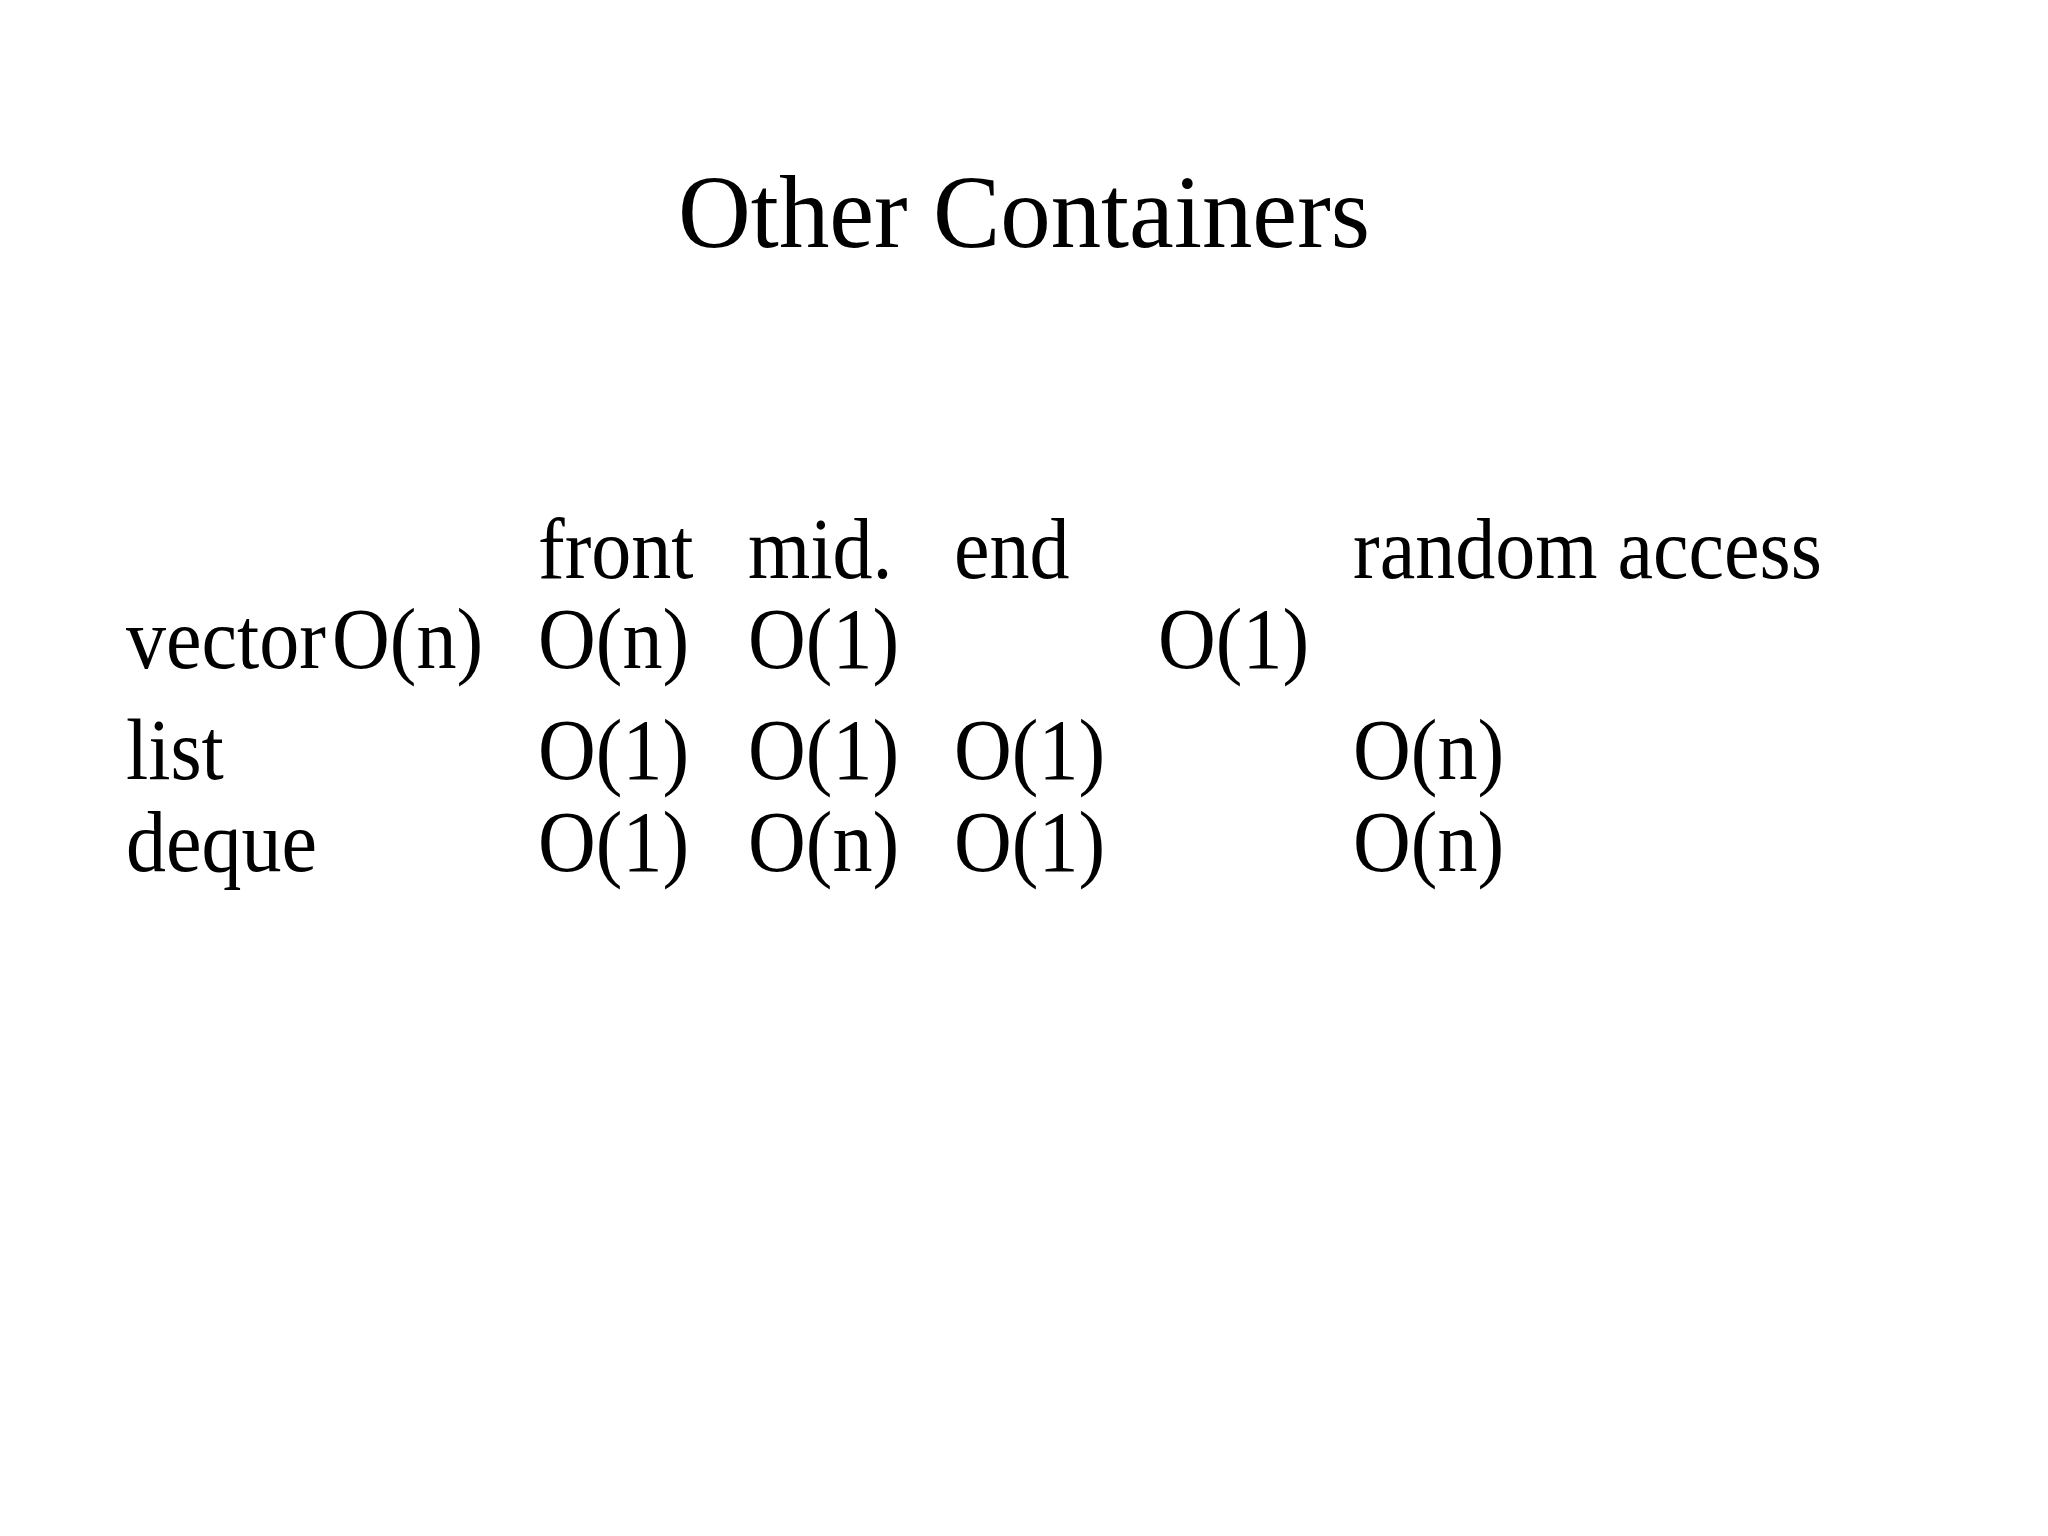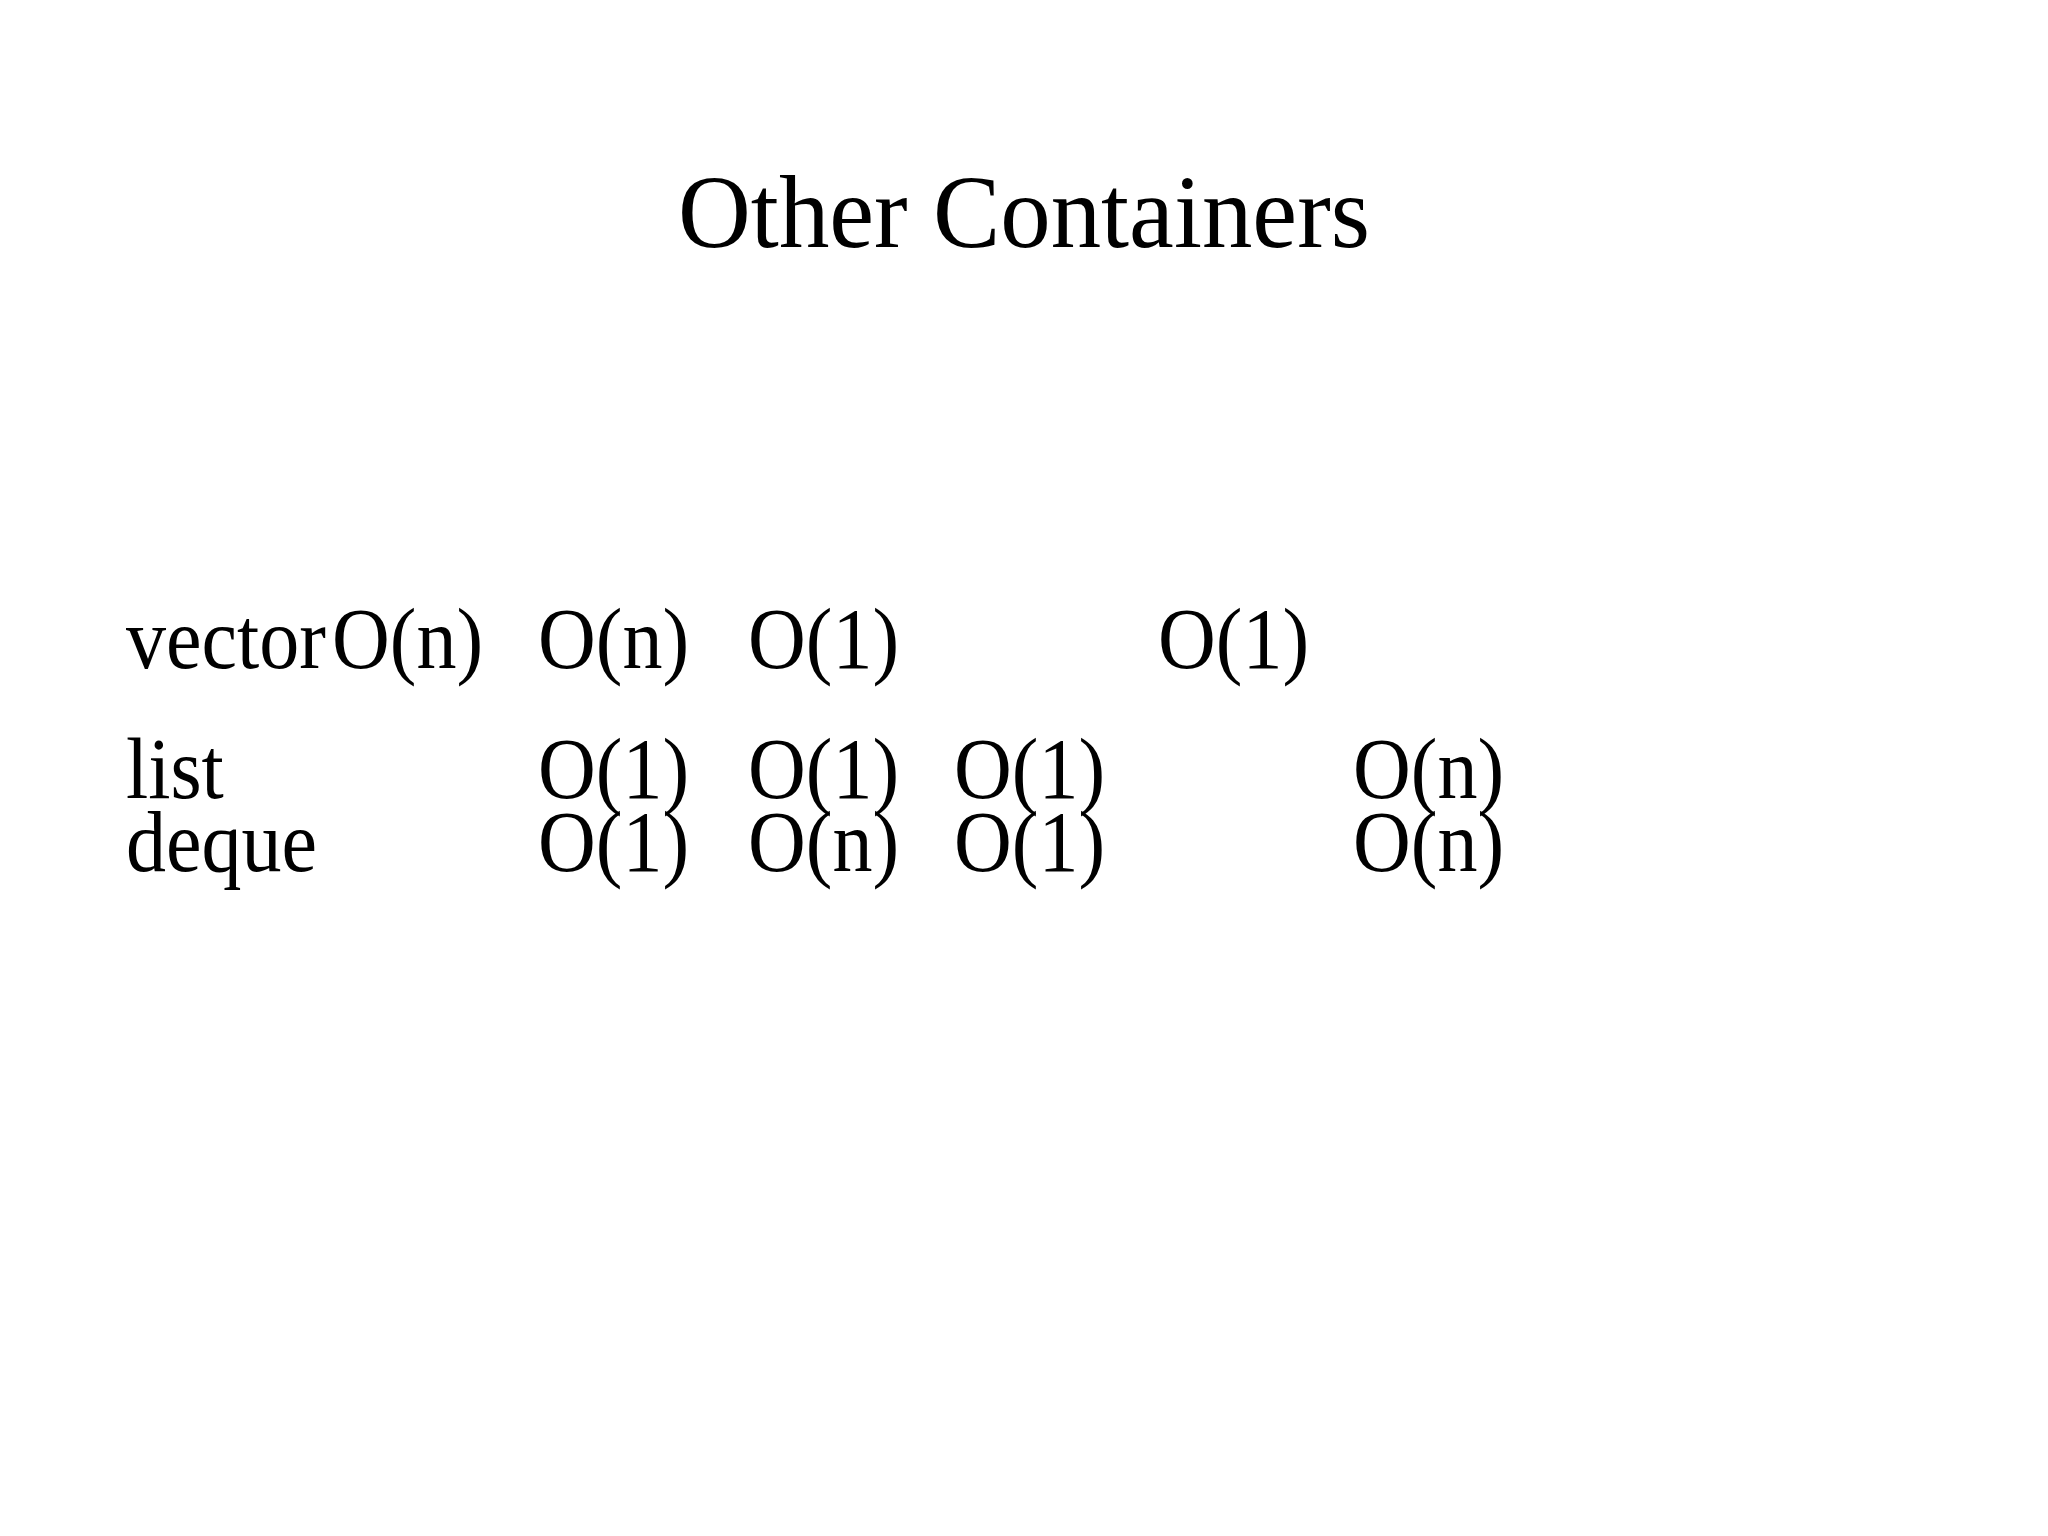--- a/index.html
+++ b/index.html
@@ -54,30 +54,36 @@
   .x-random { left: 1353px; }
 </style>
 </head>
 <body>
 
 <div class="slide">
 
   <div class="title">Other Containers</div>
 
 
+  <div class="line" style="top:505px">
+    <span class="cell x-front">front</span>
+    <span class="cell x-mid">mid.</span>
+    <span class="cell x-end">end</span>
+    <span class="cell x-random">random access</span>
+  </div>
 
   <div class="line" style="top:595px">
     <span class="cell x-label">vector</span>
     <span class="cell x-tab1">O(n)</span>
     <span class="cell x-front">O(n)</span>
     <span class="cell x-mid">O(1)</span>
     <span class="cell x-shift">O(1)</span>
   </div>
 
-  <div class="line" style="top:725px">
+  <div class="line" style="top:706px">
     <span class="cell x-label">list</span>
     <span class="cell x-front">O(1)</span>
     <span class="cell x-mid">O(1)</span>
     <span class="cell x-end">O(1)</span>
     <span class="cell x-random">O(n)</span>
   </div>
 
   <div class="line" style="top:798px">
     <span class="cell x-label">deque</span>
     <span class="cell x-front">O(1)</span>

